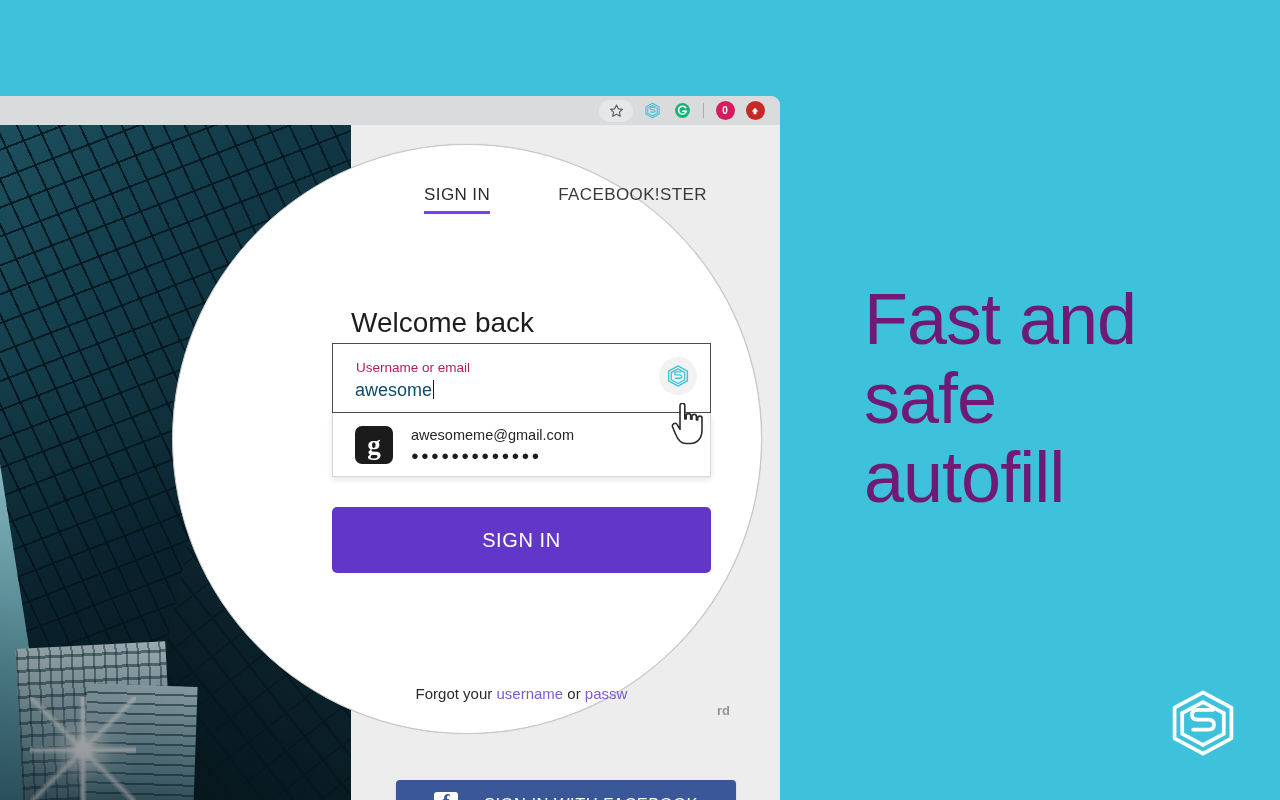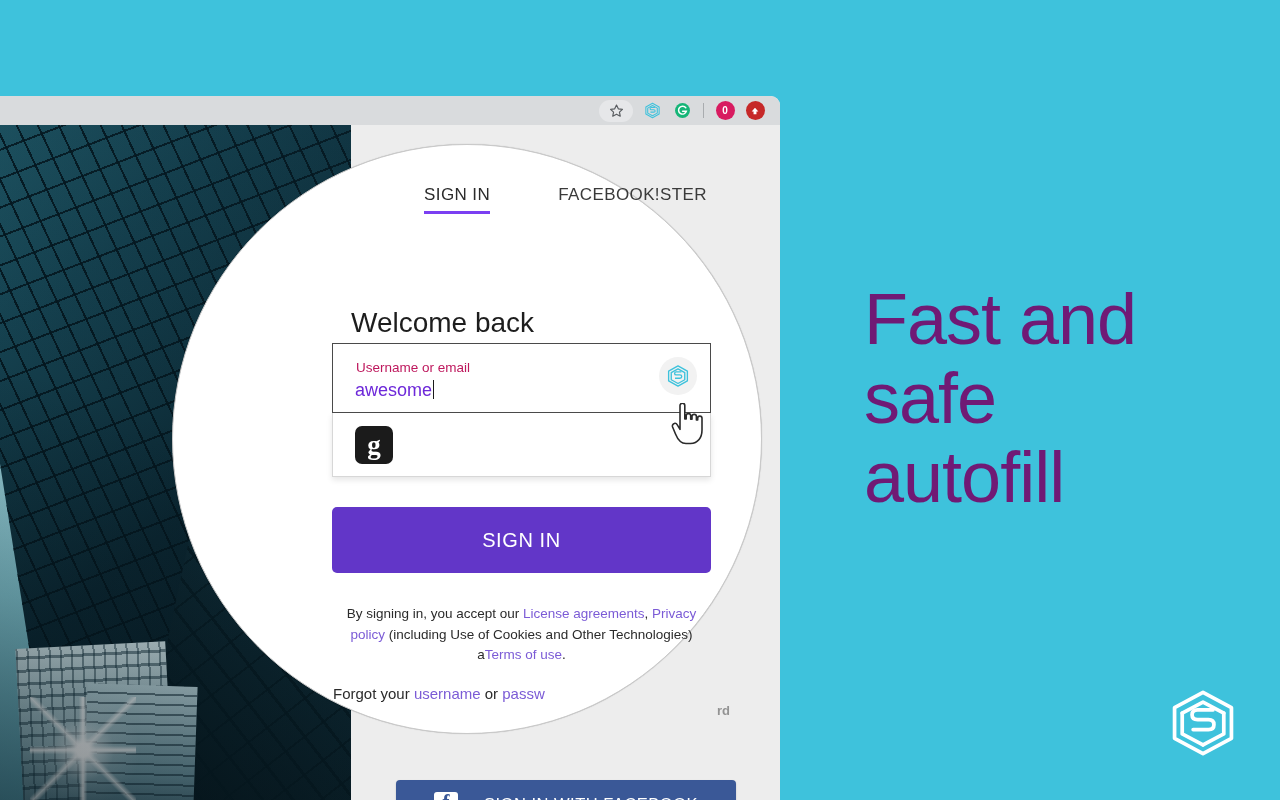--- a/index.html
+++ b/index.html
@@ -157,21 +157,21 @@
 
   
   #username-field-wrap {
     position:absolute; left:-19px; top:218px; width:379px; height:70px;
     background:#fff; border:1px solid #4a4a4a;
   }
   #username-label {
     position:absolute; left:23px; top:16px; font-size:13.5px; color:#be185d;
   }
   #username-input {
-    position:absolute; left:22px; top:36px; font-size:18px; color:#6d28d9;
+    position:absolute; left:22px; top:36px; font-size:18px; color:#0c4a6e;
   }
   #text-caret {
     display:inline-block; width:1px; height:19px; background:#1b1b1b;
     vertical-align:-3px; margin-left:1px;
   }
   #autofill-icon-button {
     position:absolute; right:13px; top:13px; width:38px; height:38px;
     border-radius:50%; background:#f2f2f2;
     display:flex; align-items:center; justify-content:center; cursor:pointer;
   }
@@ -221,21 +221,21 @@
 
   
   #legal-text {
     position:absolute; left:-18px; top:479px; width:377px;
     text-align:center; font-size:13.5px; line-height:20.5px; color:#2b2b2b;
   }
   #legal-text a, .link { color:#7b5bd6; text-decoration:none; cursor:pointer; }
 
   #forgot-line {
     position:absolute; left:-18px; top:560px; width:377px;
-    text-align:left; font-size:15px; color:#2b2b2b;
+    text-align:center; font-size:15px; color:#2b2b2b;
   }
 
   
   #facebook-button {
     position:absolute; left:45px; top:655px; width:340px; height:48px;
     background:#3a5897; border-radius:4px; display:flex;
     align-items:center; justify-content:center; gap:26px; cursor:pointer;
     box-shadow:0 1px 2px rgba(0,0,0,.18);
   }
   #facebook-icon {
@@ -358,43 +358,44 @@
               <path d="M41 21 L27 21 Q23 21 23 25 Q23 29 27 29 L37 29 Q42 29 42 33.5 Q42 38 37 38 L24 38"></path>
               <path d="M14 23 L14 42 L32 52 L50 42 L50 23 L32 13 Z"></path>
             </g>
           </svg>
         </div>
       </div>
 
       <div id="autofill-dropdown">
         <div id="suggestion-row">
           <div id="gmail-avatar">g</div>
+          <div id="suggestion-text">
+            <div id="suggestion-email">awesomeme@gmail.com</div>
+            <div id="suggestion-password">●●●●●●●●●●●●●</div>
+          </div>
         </div>
       </div>
 
       <div id="mouse-cursor">
         <svg viewBox="0 0 34 42" xmlns="http://www.w3.org/2000/svg">
           <path d="M9 2.5 C9 1 10.2 0.2 11.4 0.2 C12.6 0.2 13.8 1 13.8 2.5
                    L13.8 16 L15.2 16 L15.2 12.8 C15.2 11.4 16.3 10.6 17.4 10.6
                    C18.6 10.6 19.7 11.4 19.7 12.8 L19.7 16.3 L21 16.3 L21 13.6
                    C21 12.2 22.1 11.4 23.2 11.4 C24.4 11.4 25.4 12.2 25.4 13.6
                    L25.4 17 L26.7 17 L26.7 15.2 C26.7 13.9 27.7 13.1 28.8 13.1
                    C30 13.1 31 13.9 31 15.2 L31 27 C31 34.5 27 40.5 19.5 40.5
                    L15 40.5 C9 40.5 6.5 36 4.5 31 L1.6 24 C1 22.4 1.8 21 3.2 20.5
                    C4.4 20 5.6 20.6 6.3 21.8 L9 26.4 Z" fill="#ffffff" stroke="#2b2b2b" stroke-width="1.6" stroke-linejoin="round"></path>
         </svg>
       </div>
 
       <button id="signin-button">SIGN IN</button>
 
       <div id="clipped-fragment">rd</div>
 
-      <div id="legal-text">
-        <span>By signing in, you accept our </span><span class="link">License agreements</span><span>, </span><span class="link">Privacy policy</span><span> (including Use of Cookies and Other Technologies) a</span><span class="link">Terms of use</span><span>.</span>
-      </div>
 
       <div id="forgot-line">
         <span>Forgot your </span><span class="link">username</span><span> or </span><span class="link">passw</span>
       </div>
 
       <div id="facebook-button">
         <div id="facebook-icon"></div>
         <div id="facebook-label">SIGN IN WITH FACEBOOK</div>
       </div>
 

